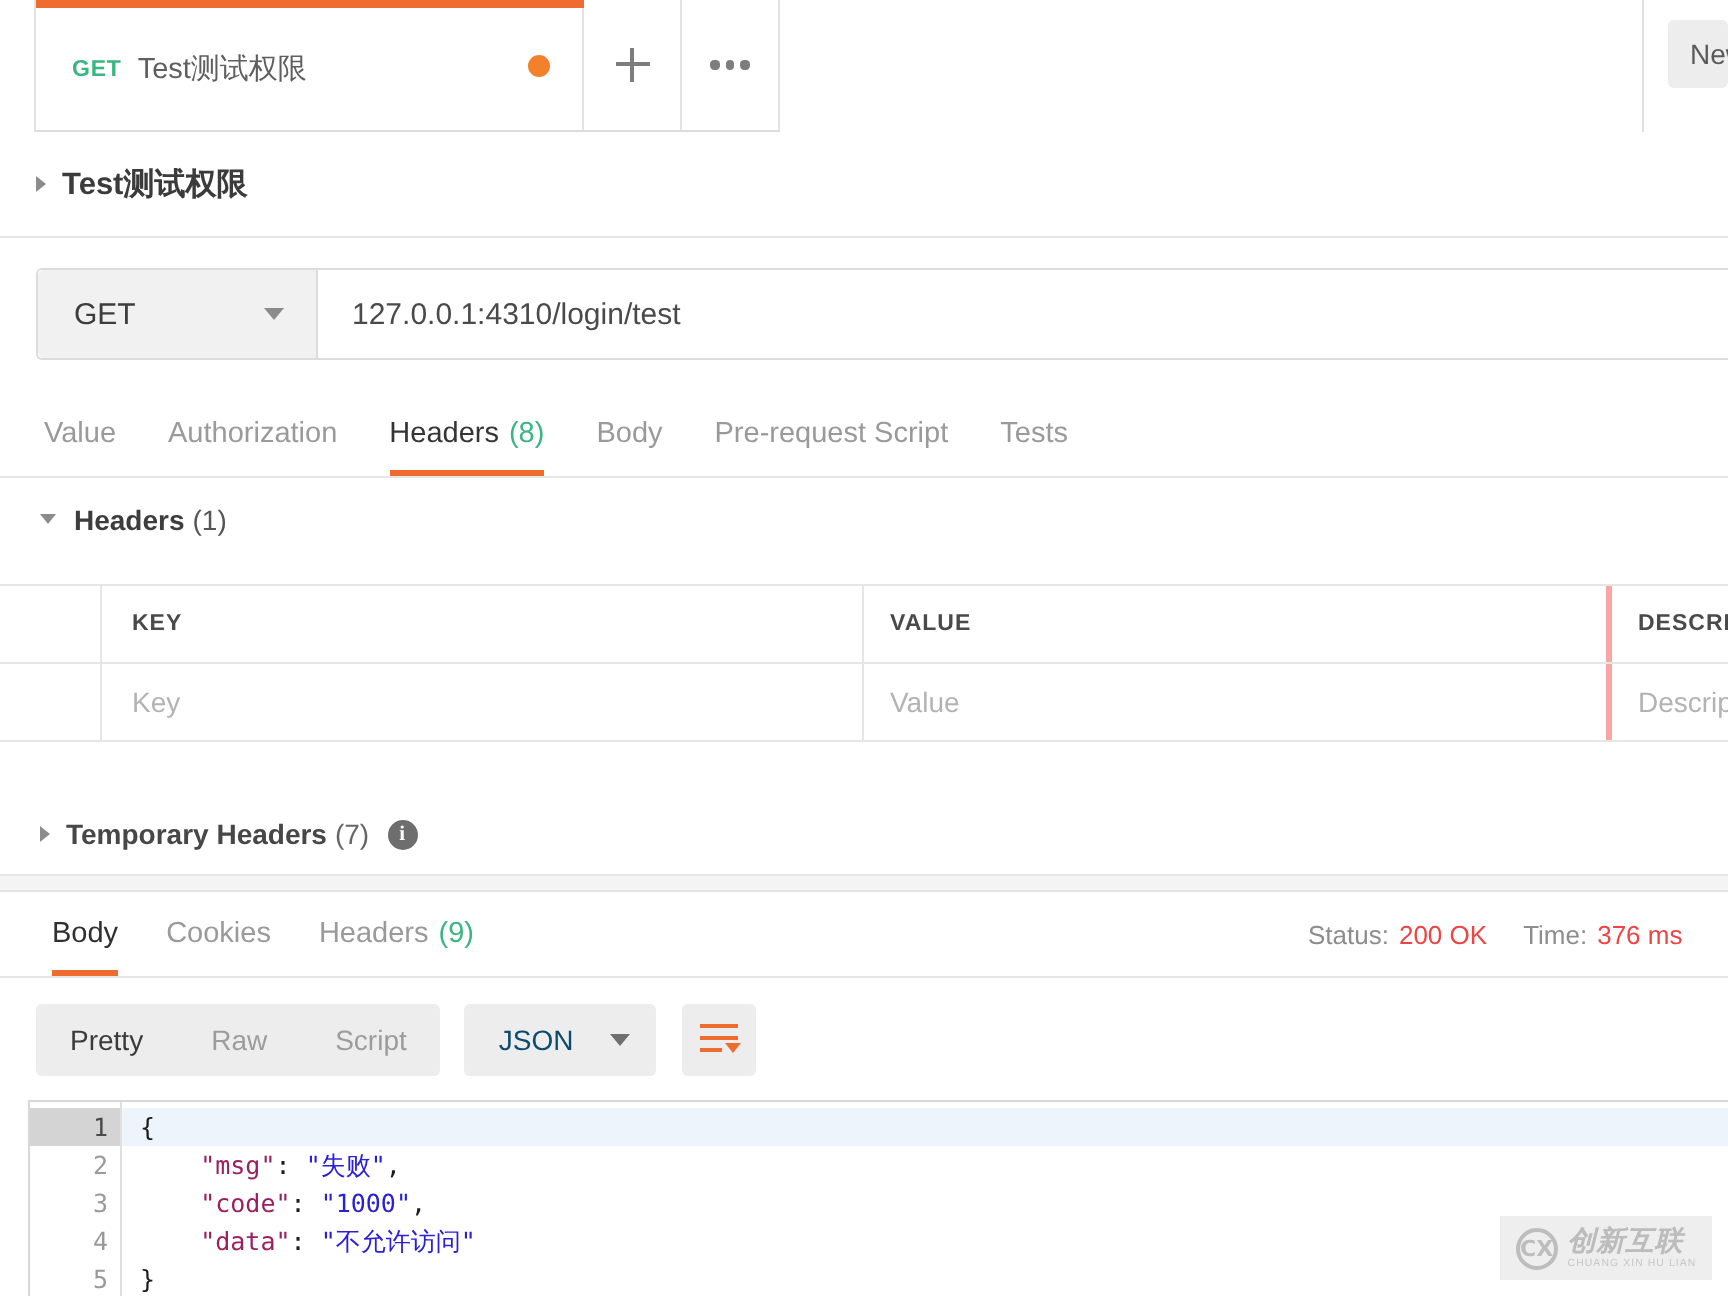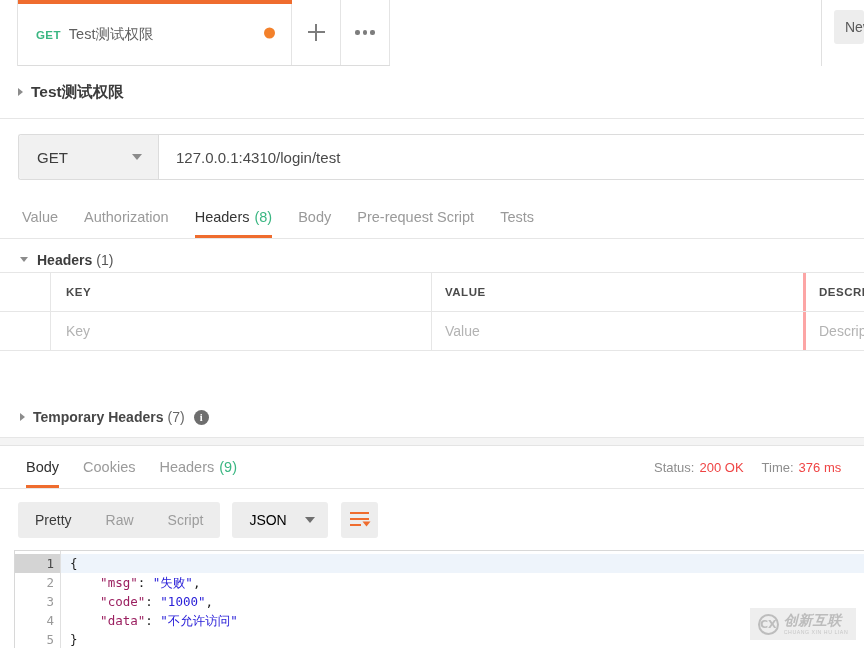--- a/index.html
+++ b/index.html
@@ -203,21 +203,21 @@
     width: 864px; height: 41px;
     background: #ffffff;
     display: flex; align-items: center;
     padding-left: 20px;
     font-size: 14px; color: #3d3d3d;
   }
   .headers-label b { font-weight: bold; }
   .hl-count { color: #555; font-weight: normal; margin-left: 4px; }
 
   .kvtable {
-    position: absolute; left: 0; top: 272px;
+    position: absolute; left: 0; top: 292px;
     width: 864px;
     border-top: 1px solid #e6e6e6;
     font-size: 14px;
   }
   .kvrow {
     display: flex; align-items: stretch;
     height: 39px;
     border-bottom: 1px solid #e6e6e6;
   }
   .kvrow.hdr { height: 39px; }
@@ -346,21 +346,21 @@
   .seg-item {
     display: flex; align-items: center;
     padding: 0 17px;
     font-size: 14px; color: #9c9c9c;
   }
   .seg-item.active { color: #3b3b3b; }
   .fmt-select {
     display: flex; align-items: center;
     background: #ededed; border-radius: 3px;
     height: 36px; padding: 0 13px 0 17px;
-    font-size: 14px; color: #000000;
+    font-size: 14px; color: #0c4a6e;
     margin-right: 13px; gap: 18px;
   }
   .fmt-caret {
     width: 0; height: 0;
     border-top: 6px solid #6f6f6f;
     border-left: 5px solid transparent;
     border-right: 5px solid transparent;
   }
   .wrap-btn {
     width: 37px; height: 36px;

